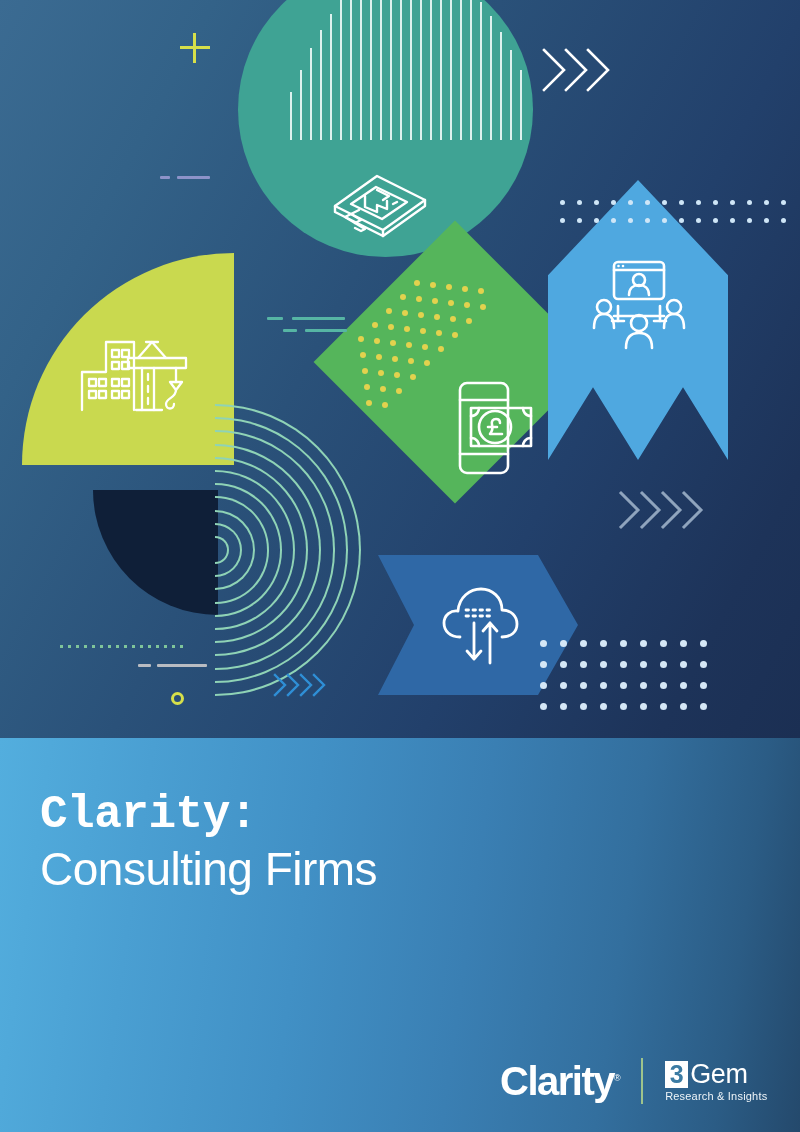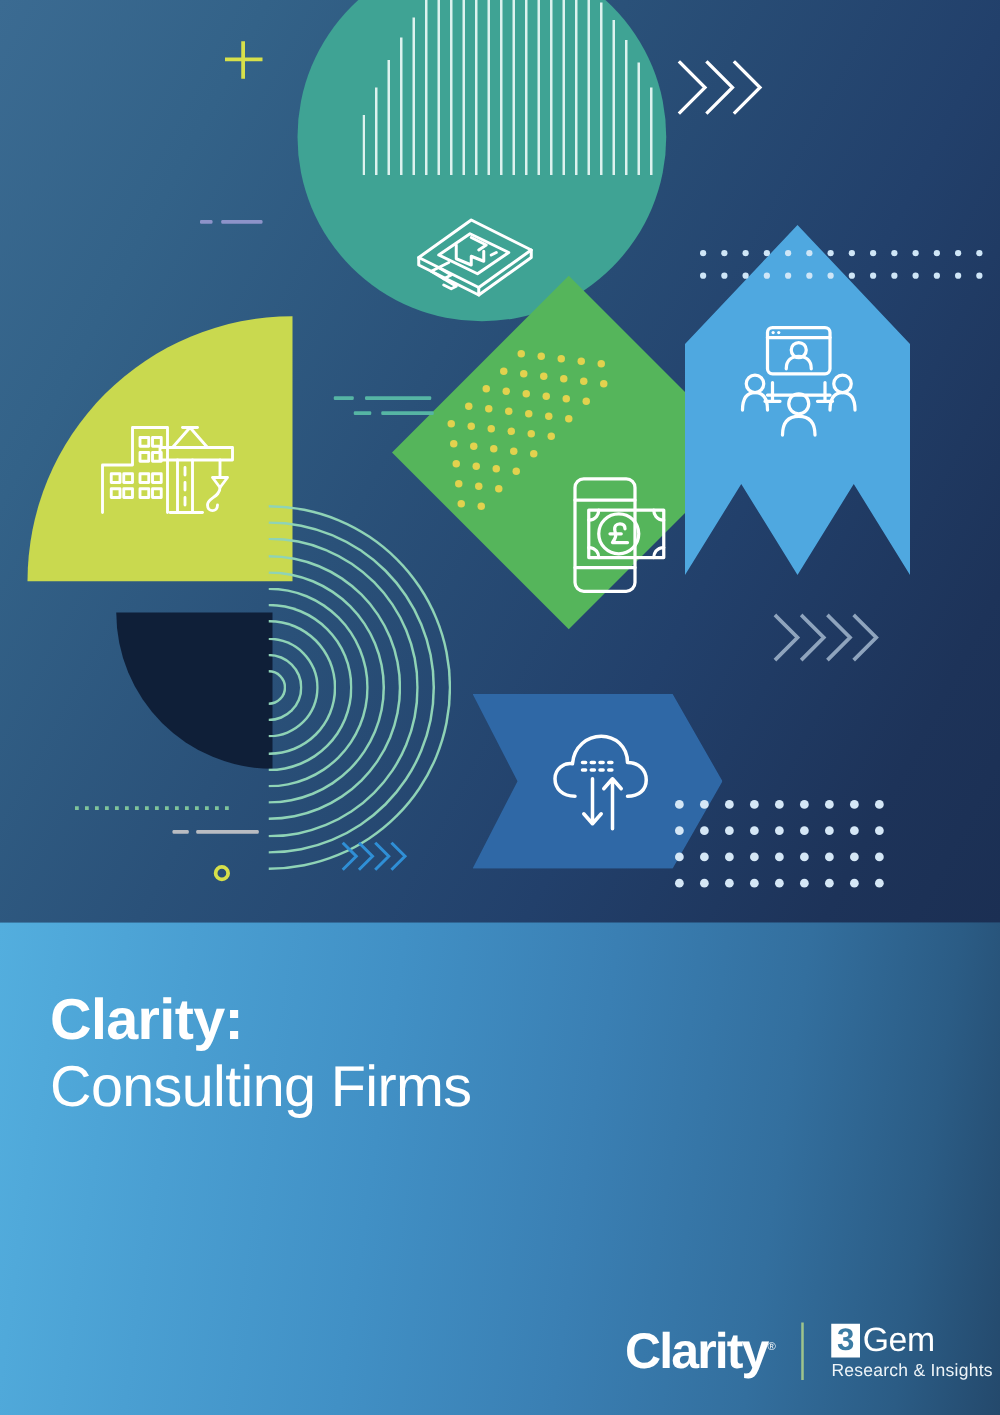--- a/index.html
+++ b/index.html
@@ -159,20 +159,21 @@
     left: 40px; top: 52px;
     color: #ffffff;
     line-height: 1.12;
   }
   #headline .lead {
     display: block;
     font-size: 46px;
     font-weight: 700;
     letter-spacing: -0.5px;
     margin-bottom: 2px;
+    font-family: Liberation Mono, monospace;
   }
   #headline .rest {
     display: block;
     font-size: 46px;
     font-weight: 300;
     letter-spacing: -0.5px;
   }
 
   
   #logo-lockup {
@@ -201,21 +202,21 @@
     background: #ffffff;
     color: #3b7ba3;
     font-size: 25px;
     font-weight: 700;
     width: 23px; height: 27px;
     display: flex; align-items: center; justify-content: center;
     margin-right: 2px;
   }
   #gem-logo .gem-word { font-size: 27px; font-weight: 400; letter-spacing: -0.3px; }
   #gem-logo .gem-tag {
-    font-size: 14px; font-weight: 400;
+    font-size: 11px; font-weight: 400;
     letter-spacing: 0.2px; margin-top: 3px; text-align: right;
     color: #eef4f8;
   }
 </style>
 </head>
 <body>
 
 <div id="cover">
 
   <div id="hero">

